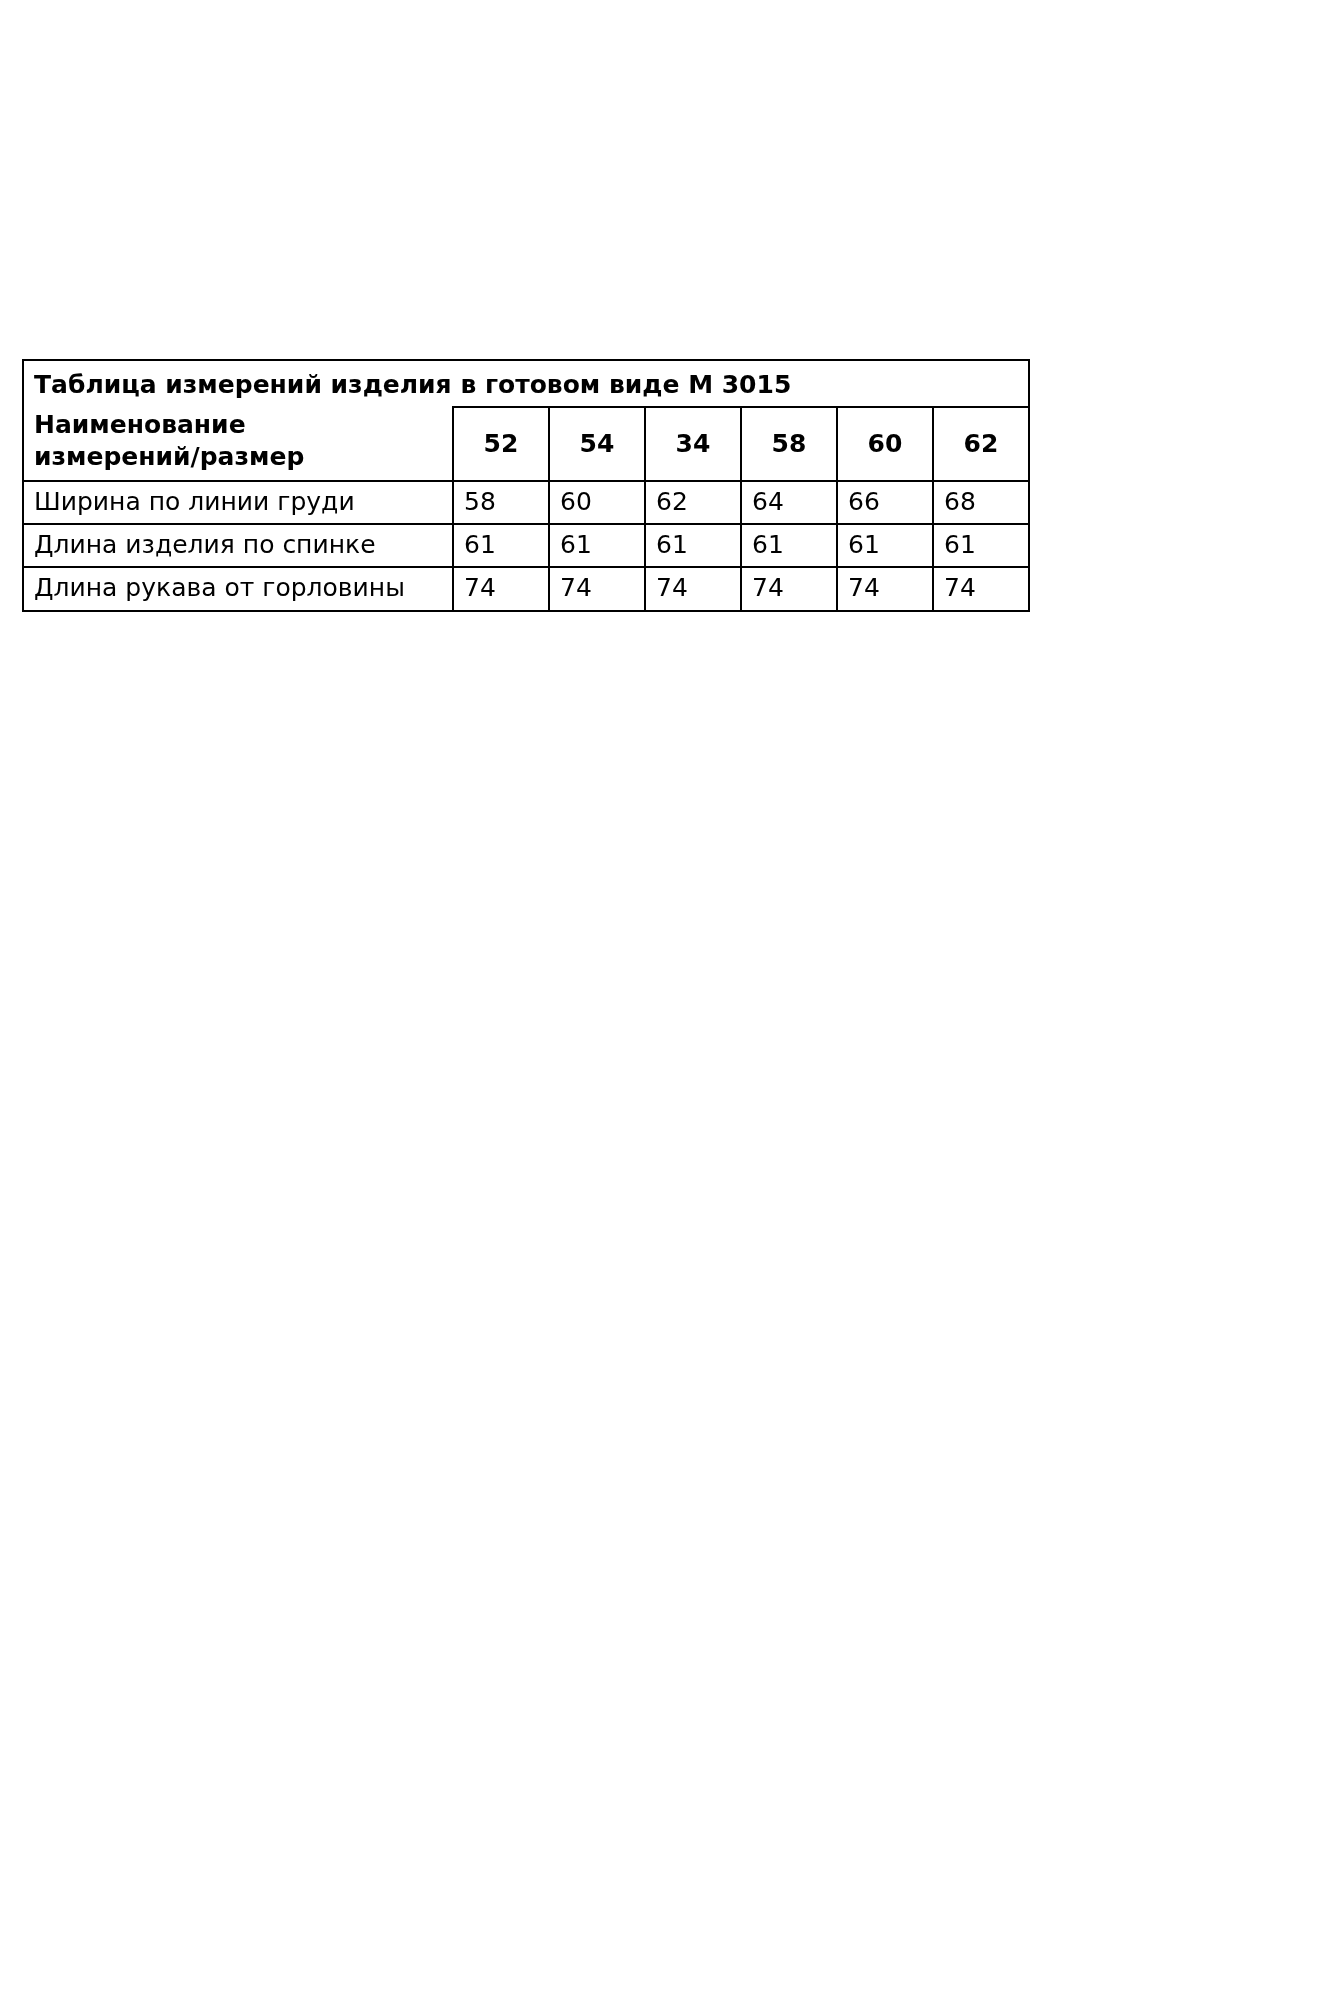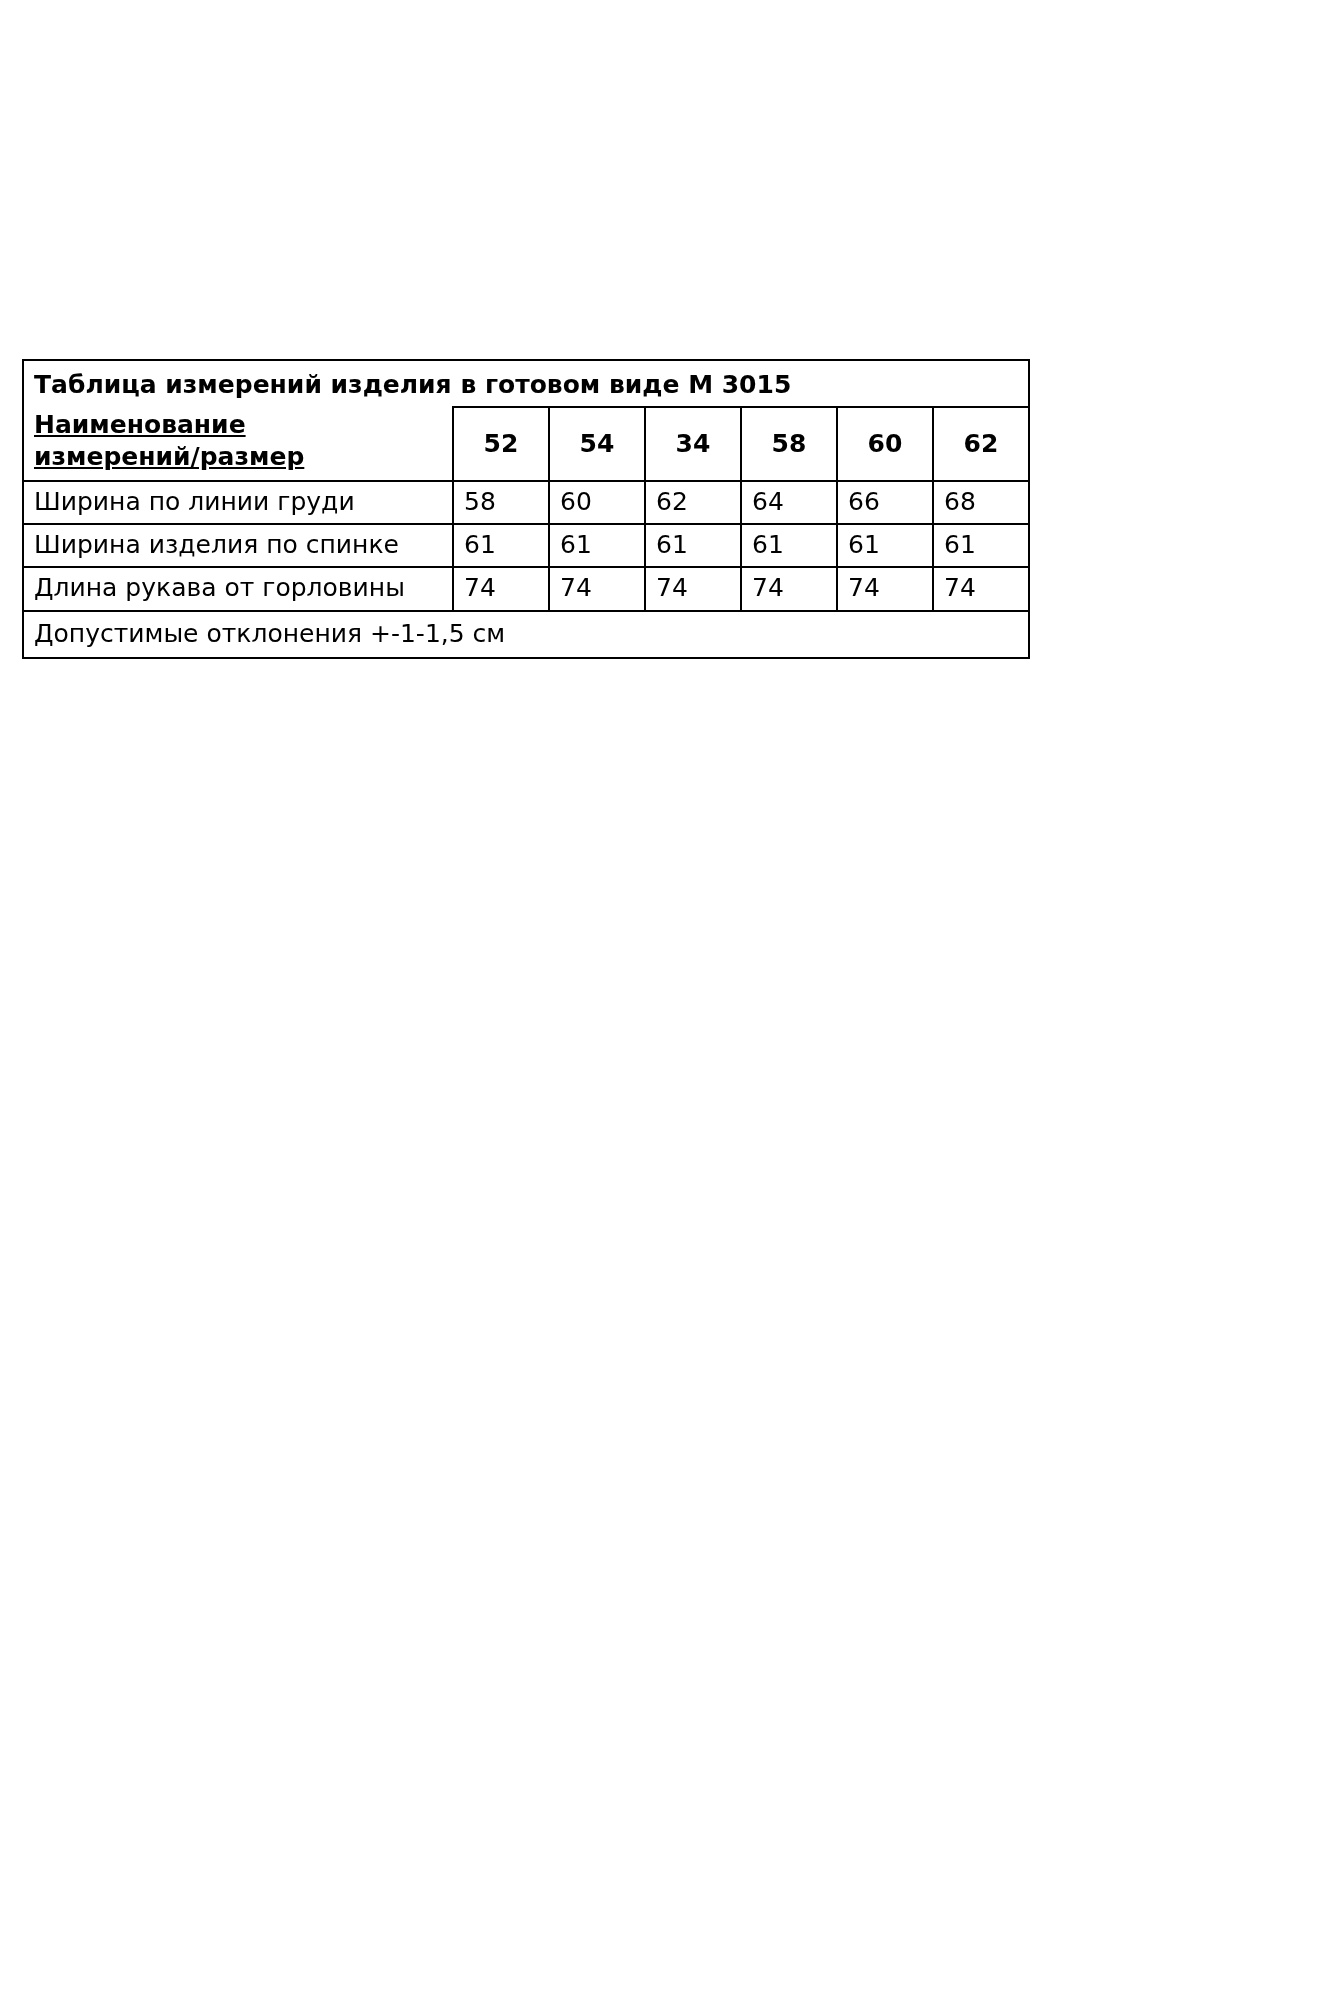--- a/index.html
+++ b/index.html
@@ -48,21 +48,20 @@
     padding-top: 8px !important;
     padding-bottom: 6px !important;
     border-bottom: none !important;
   }
   .head-label-cell {
     font-weight: bold;
     font-size: 25px;
     border-top: none !important;
     padding-top: 2px !important;
     padding-bottom: 8px !important;
-    text-decoration: underline;
   }
   .head-size-cell {
     font-weight: bold;
     font-size: 25px;
     text-align: center;
     vertical-align: top;
     padding-top: 6px !important;
   }
   .row-label {
     font-size: 25px;
@@ -118,39 +117,36 @@
           <td class="row-value">58</td>
           <td class="row-value">60</td>
           <td class="row-value">62</td>
           <td class="row-value">64</td>
           <td class="row-value">66</td>
           <td class="row-value">68</td>
         </tr>
 
 
         <tr>
-          <td class="row-label">Ширина изделия по спинке</td>
+          <td class="row-label">Длина изделия по спинке</td>
           <td class="row-value">61</td>
           <td class="row-value">61</td>
           <td class="row-value">61</td>
           <td class="row-value">61</td>
           <td class="row-value">61</td>
           <td class="row-value">61</td>
         </tr>
 
         <tr>
           <td class="row-label">Длина рукава от горловины</td>
           <td class="row-value">74</td>
           <td class="row-value">74</td>
           <td class="row-value">74</td>
           <td class="row-value">74</td>
           <td class="row-value">74</td>
           <td class="row-value">74</td>
         </tr>
 
-        <tr>
-          <td class="note-cell" colspan="7">Допустимые отклонения +-1-1,5 см</td>
-        </tr>
       </tbody>
     </table>
   </div>
 
 </div>
 
 </body></html>

